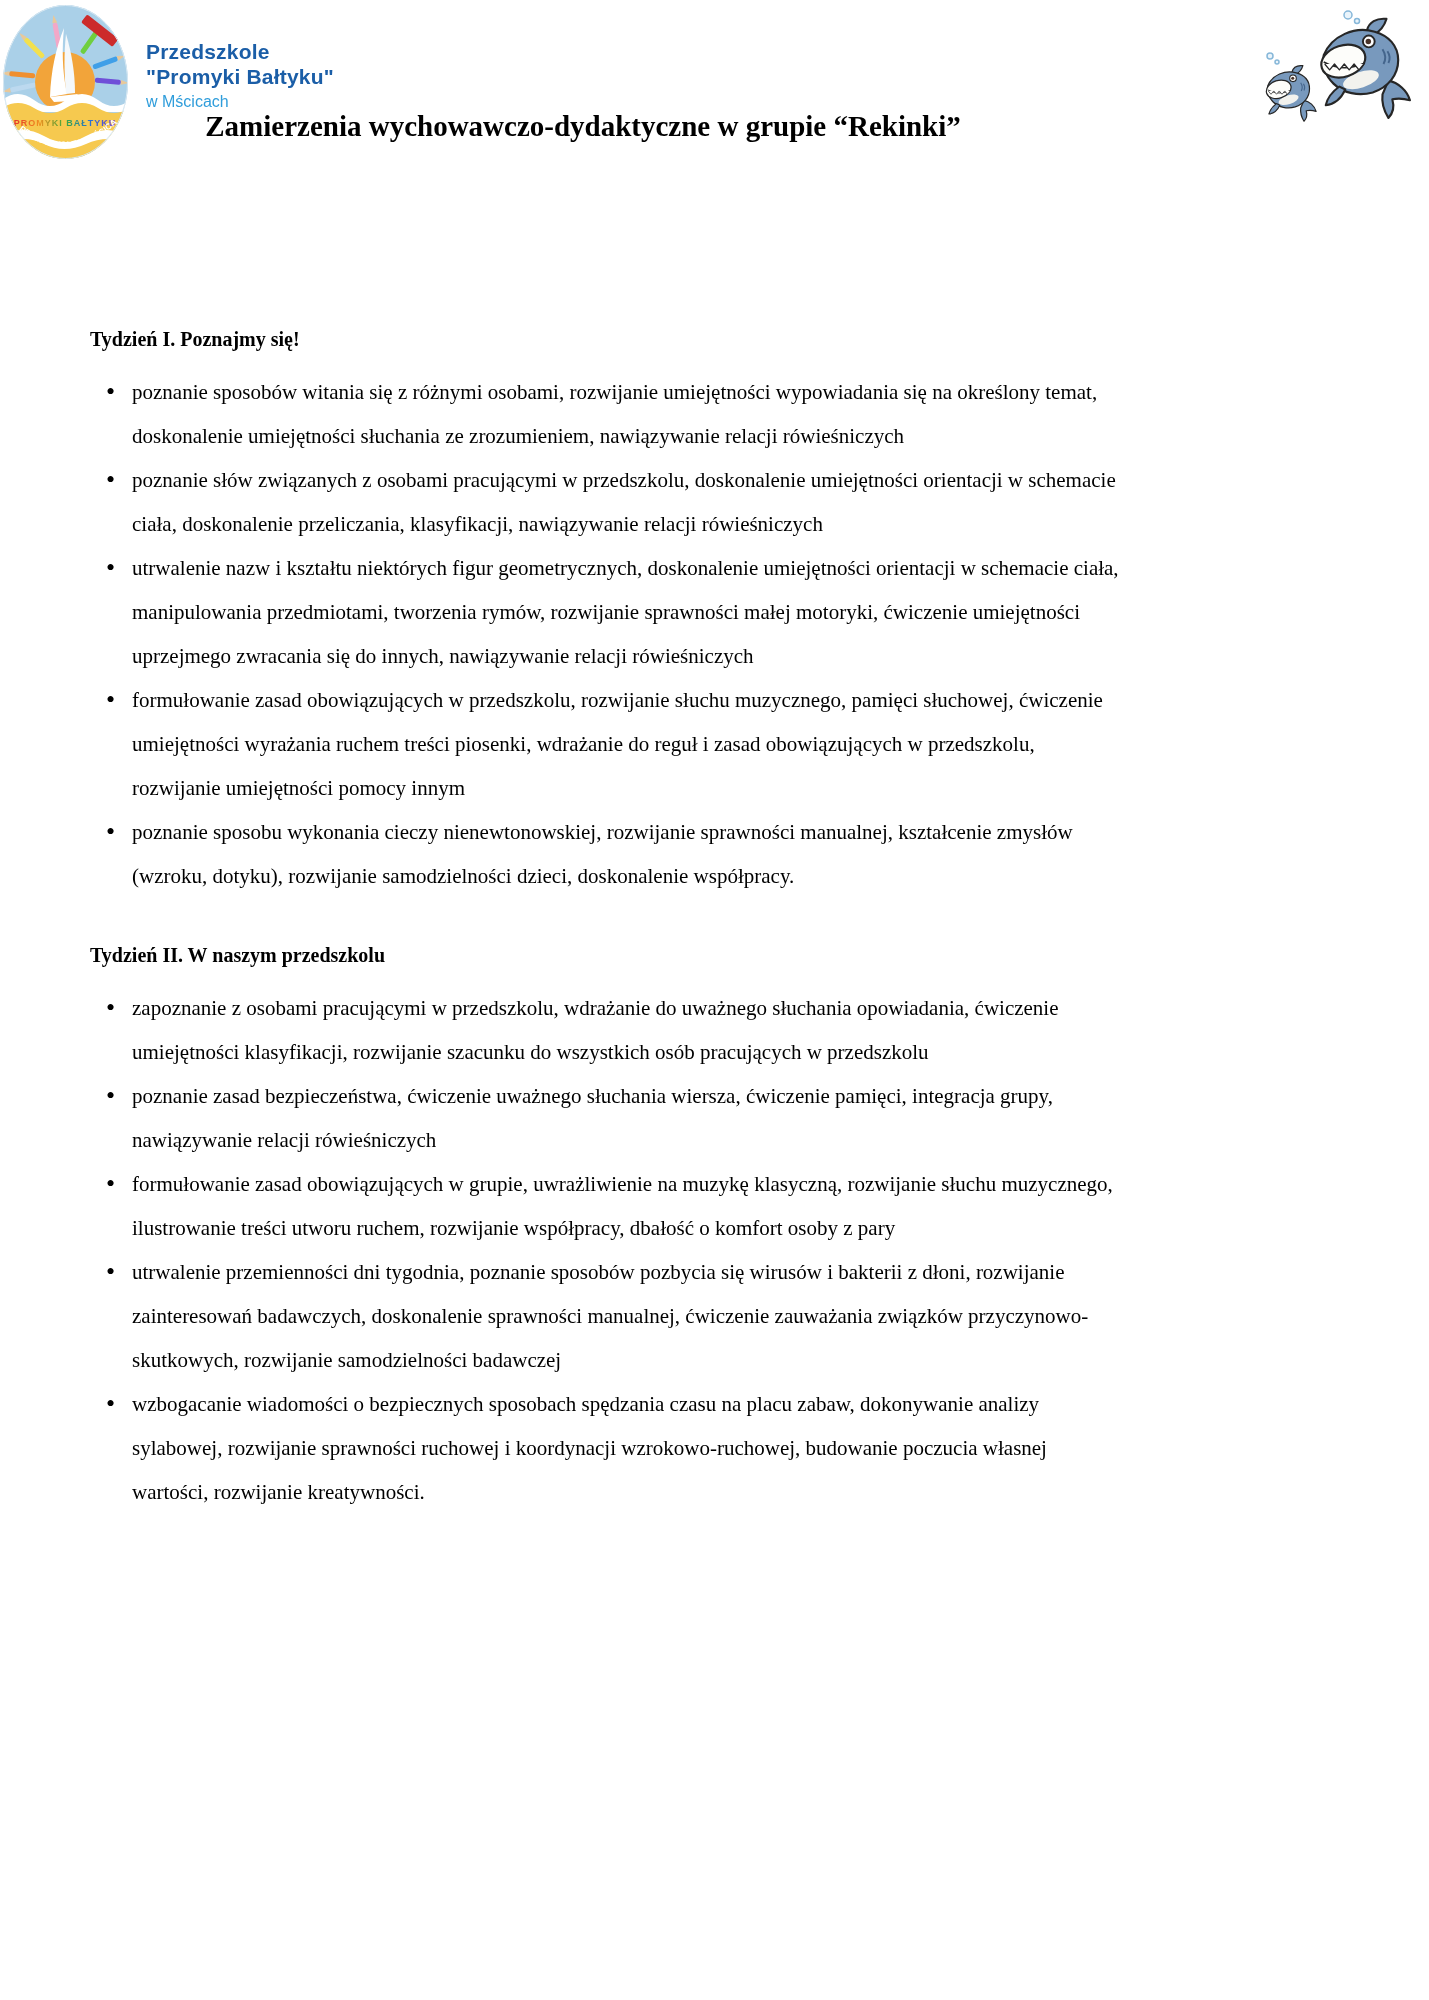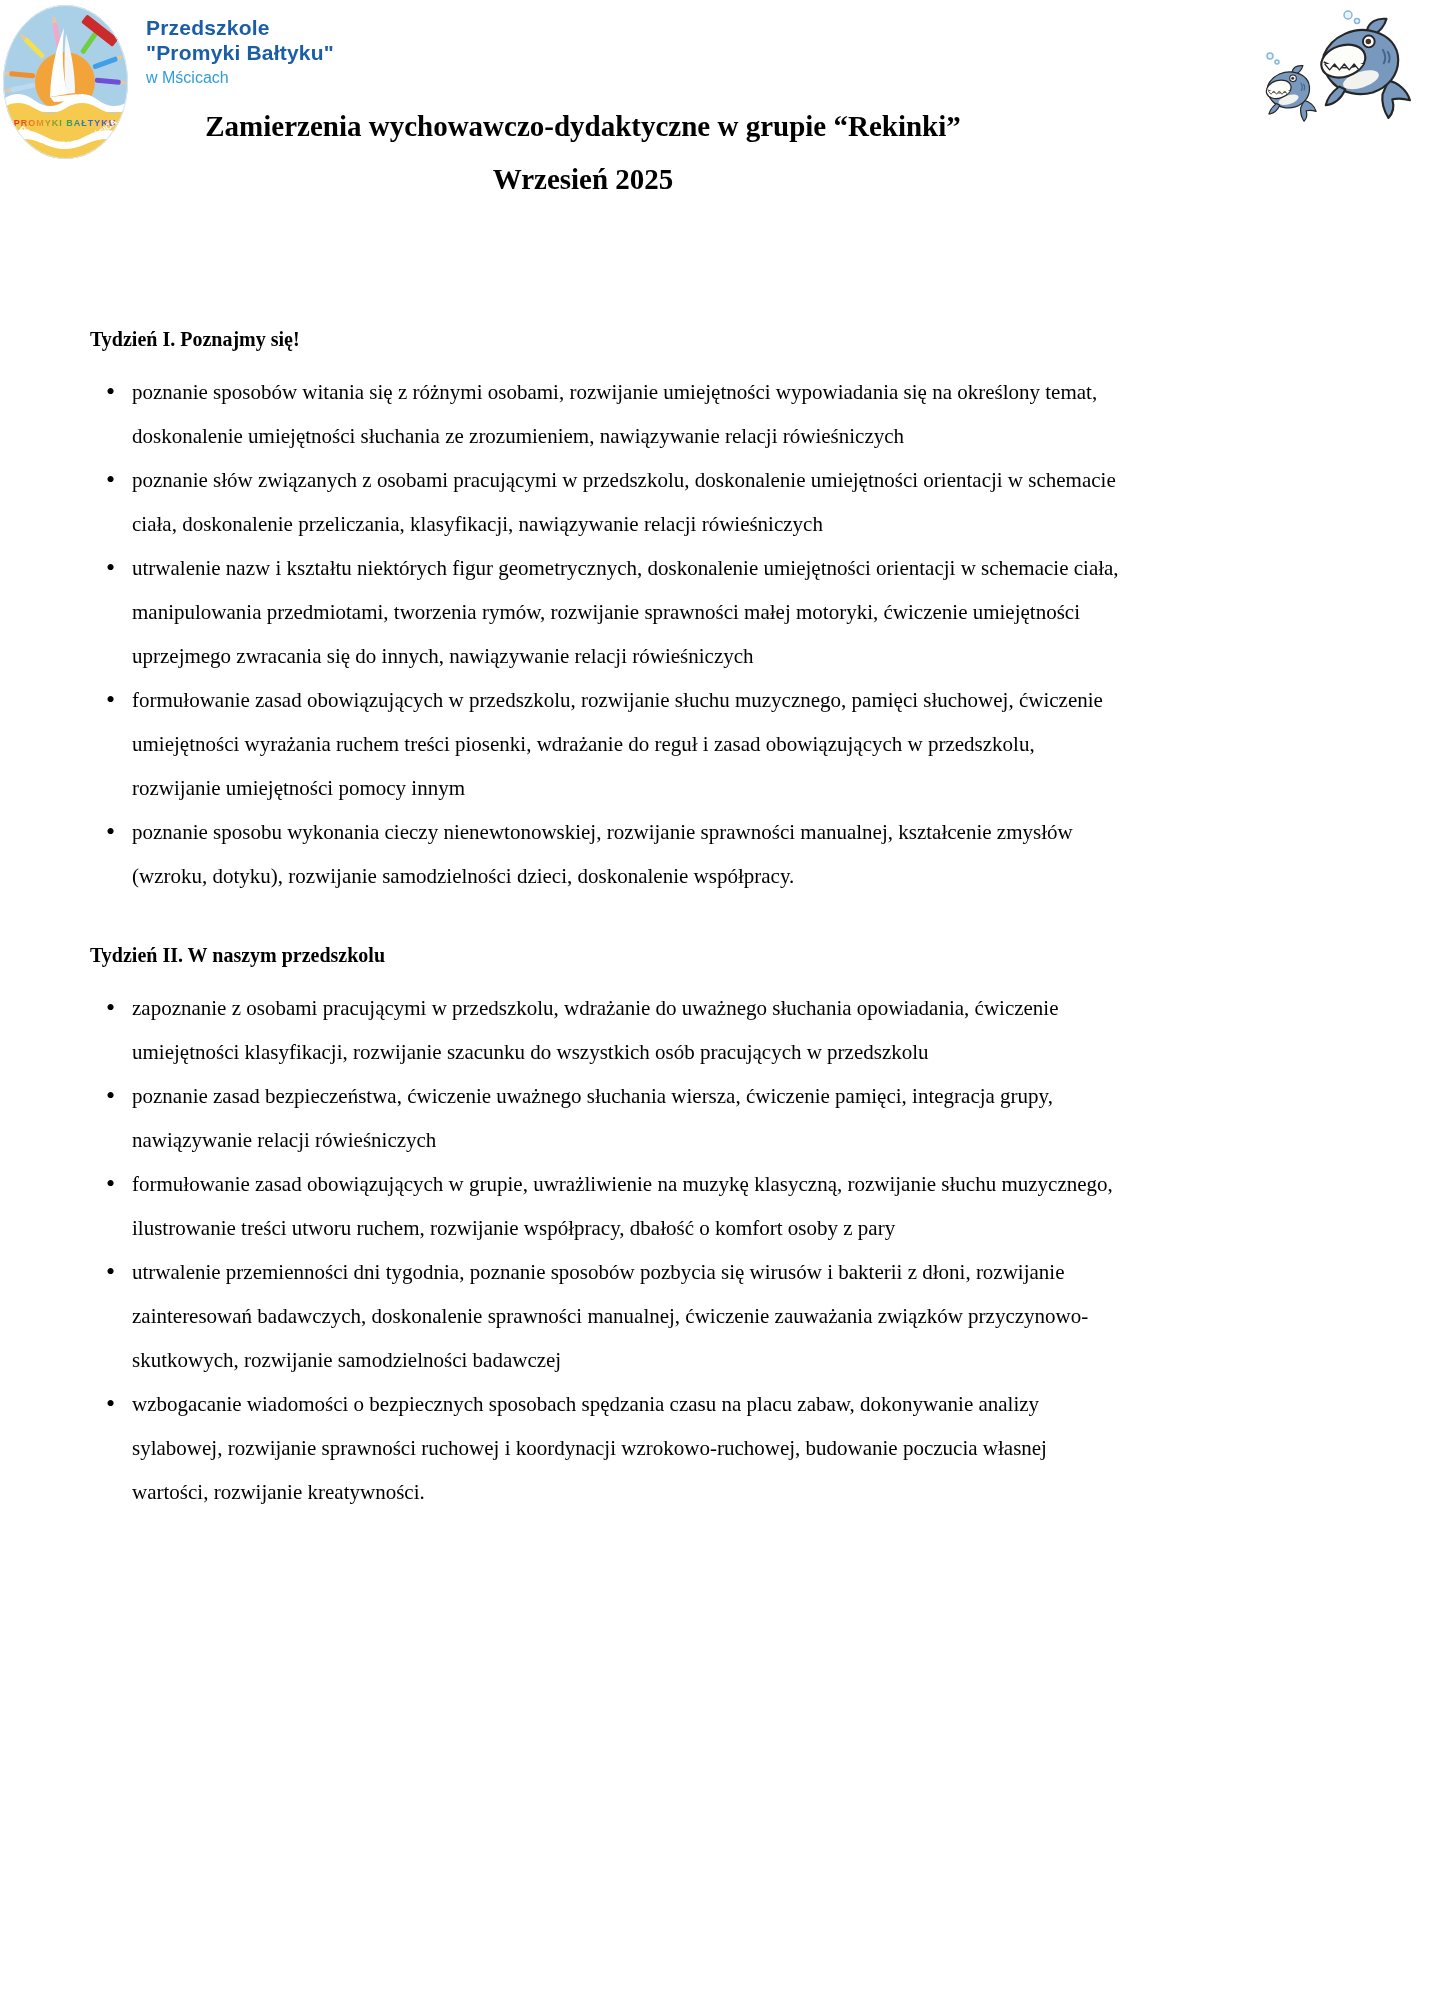--- a/index.html
+++ b/index.html
@@ -9,21 +9,21 @@
     height: 2000px;
     background: #ffffff;
     font-family: "Liberation Serif", serif;
     color: #000000;
     overflow: hidden;
   }
 
   
   .logo-svg { position: absolute; left: 2px; top: 4px; }
   .school-name {
-    position: absolute; left: 146px; top: 16px;
+    position: absolute; left: 146px; top: 40px;
     font-family: "Liberation Sans", sans-serif;
     line-height: 1.18;
   }
   .school-name .l1, .school-name .l2 {
     font-weight: bold; font-size: 21px; color: #1b5ea7; letter-spacing: 0.2px;
   }
   .school-name .l3 { font-size: 16px; color: #2f9ddb; margin-top: 3px; }
 
   .sharks-svg { position: absolute; left: 1260px; top: 6px; }
 
@@ -169,21 +169,20 @@
       <circle cx="17" cy="56" r="2"></circle>
     </g>
 
     <use href="#sharkShape" transform="translate(50 10) scale(0.98)"></use>
 
     <use href="#sharkShape" transform="translate(0 58) scale(0.55)"></use>
   </svg>
 
   <div class="title-block">
     <div>Zamierzenia wychowawczo-dydaktyczne w grupie “Rekinki”</div>
-    <div>Wrzesień 2025</div>
   </div>
 
   <div class="content">
 
     <h2 class="section-heading">Tydzień I. Poznajmy się!</h2>
     <ul class="bullets">
       <li>poznanie sposobów witania się z różnymi osobami, rozwijanie umiejętności wypowiadania się na określony temat, doskonalenie umiejętności słuchania ze zrozumieniem, nawiązywanie relacji rówieśniczych</li>
       <li>poznanie słów związanych z osobami pracującymi w przedszkolu, doskonalenie umiejętności orientacji w schemacie ciała, doskonalenie przeliczania, klasyfikacji, nawiązywanie relacji rówieśniczych</li>
       <li>utrwalenie nazw i kształtu niektórych figur geometrycznych, doskonalenie umiejętności orientacji w schemacie ciała, manipulowania przedmiotami, tworzenia rymów, rozwijanie sprawności małej motoryki, ćwiczenie umiejętności uprzejmego zwracania się do innych, nawiązywanie relacji rówieśniczych</li>
       <li>formułowanie zasad obowiązujących w przedszkolu, rozwijanie słuchu muzycznego, pamięci słuchowej, ćwiczenie umiejętności wyrażania ruchem treści piosenki, wdrażanie do reguł i zasad obowiązujących w przedszkolu, rozwijanie umiejętności pomocy innym</li>

